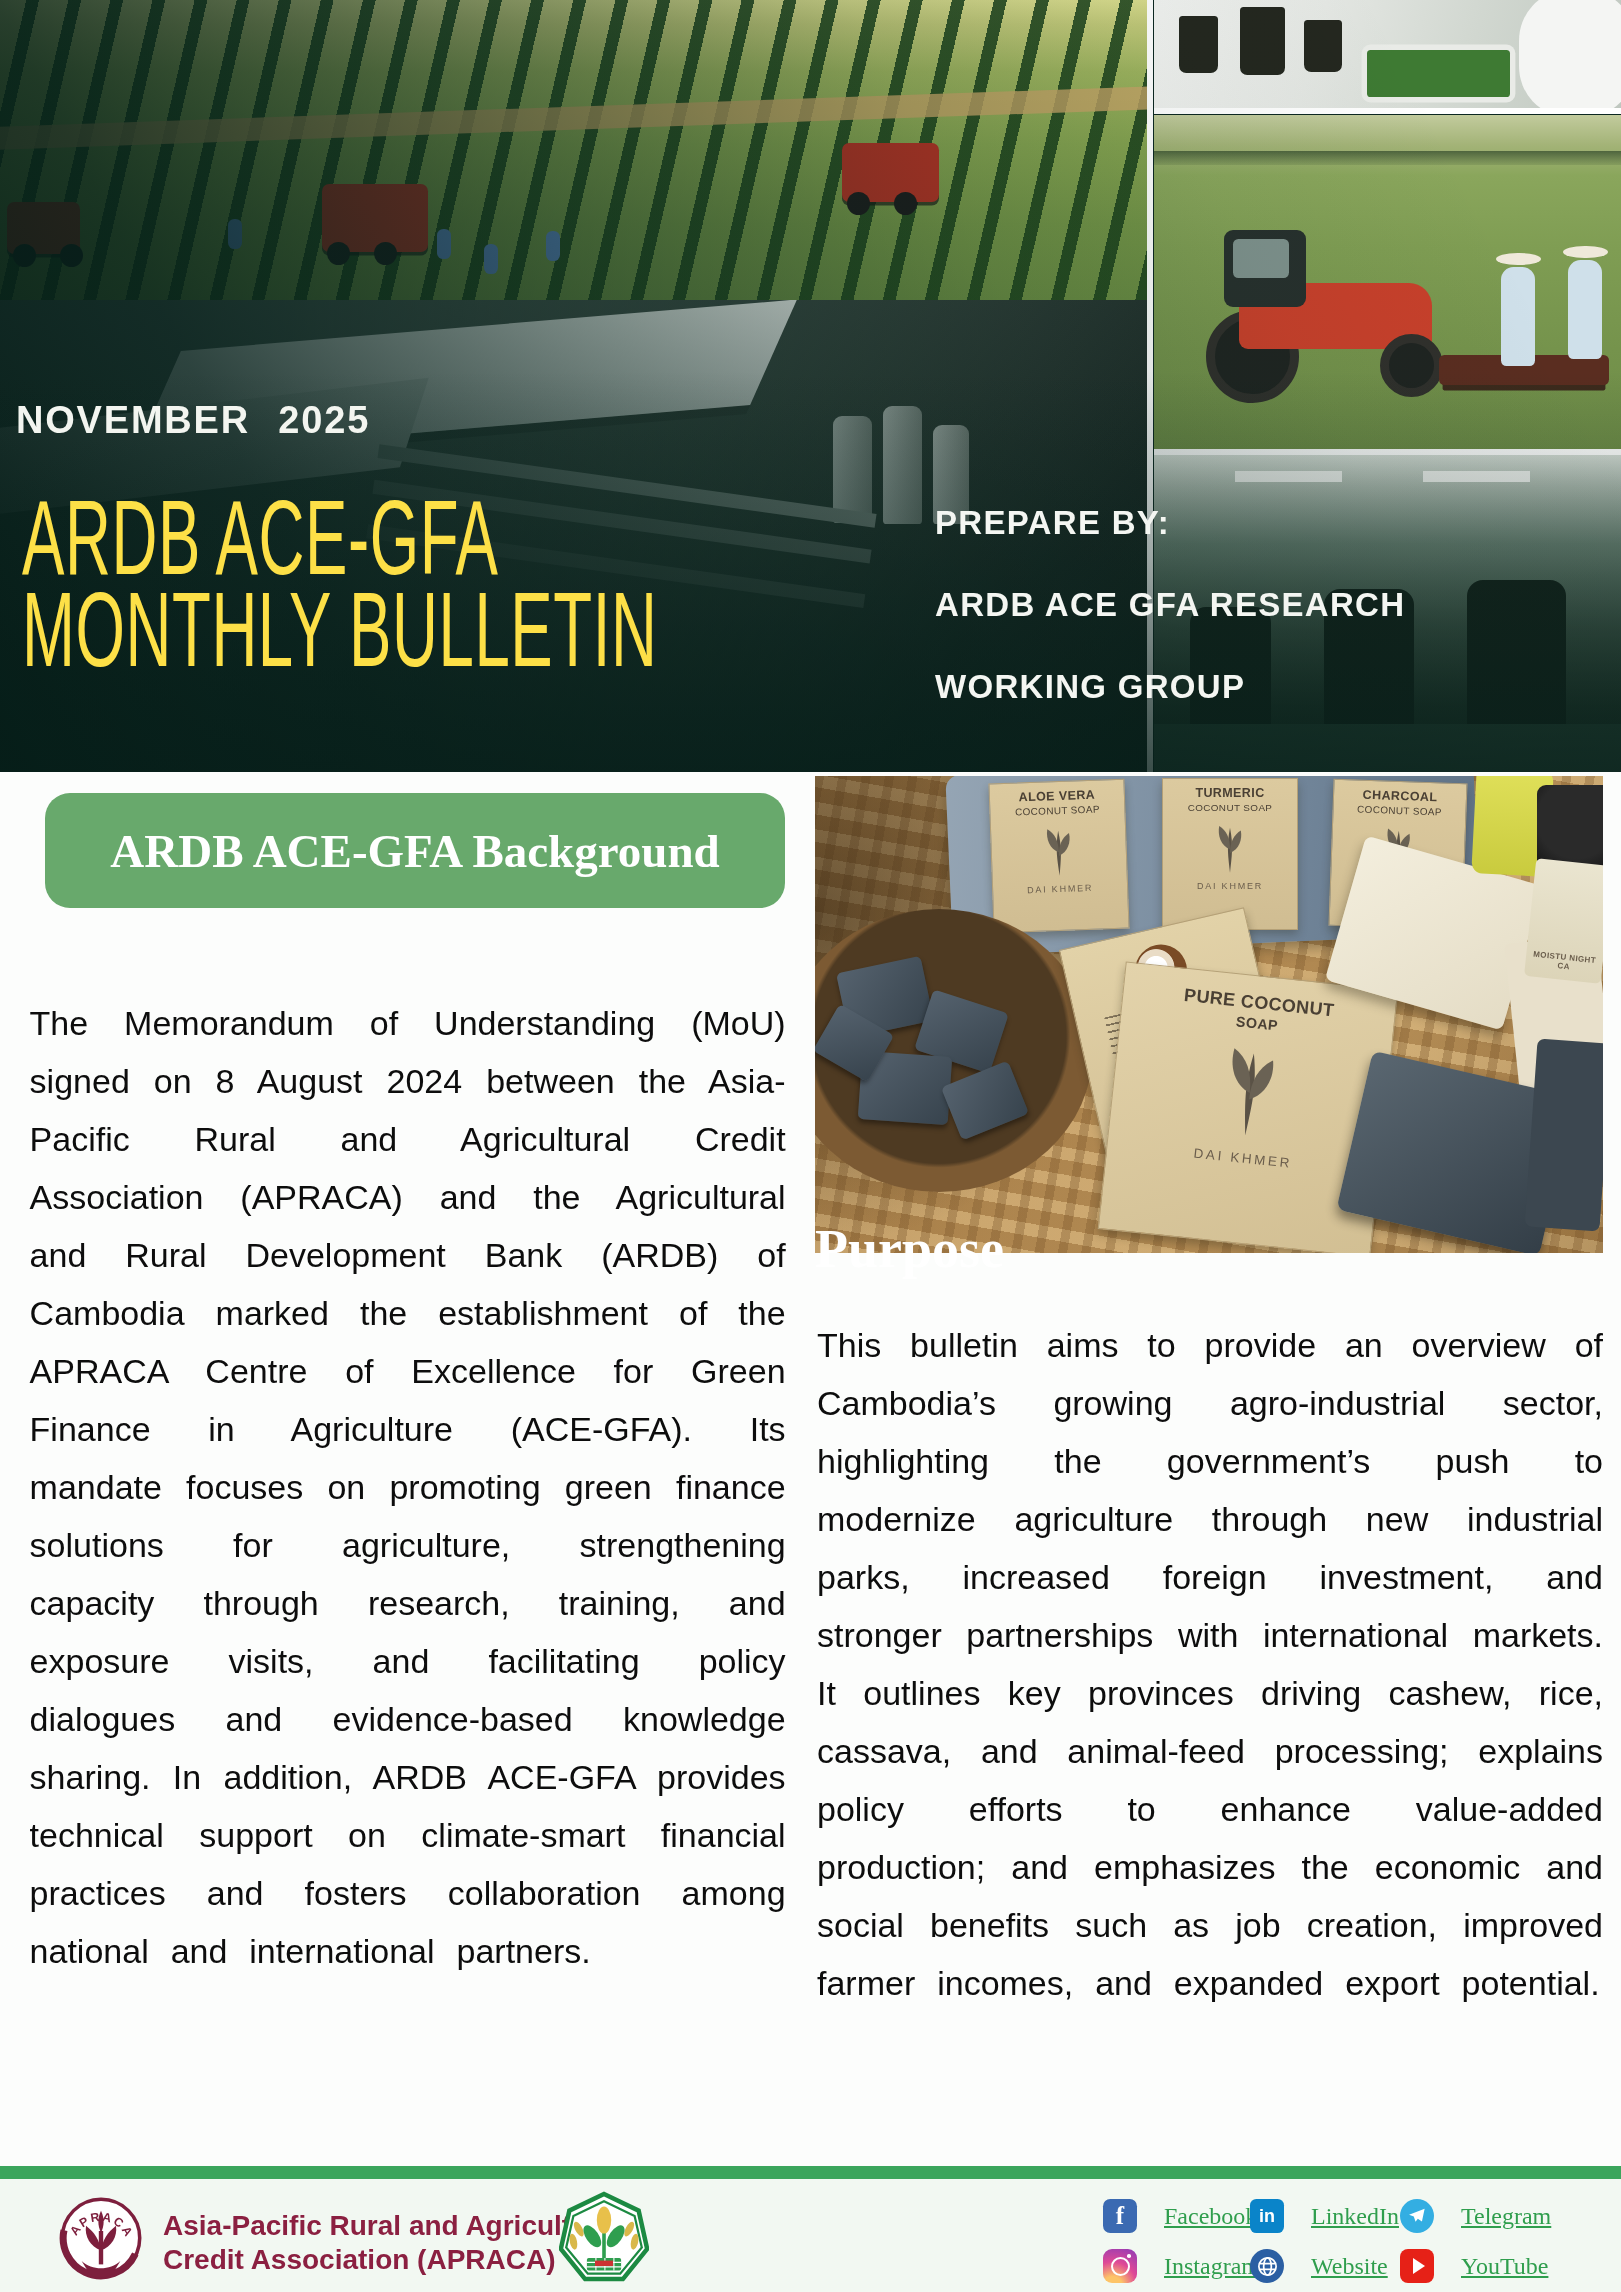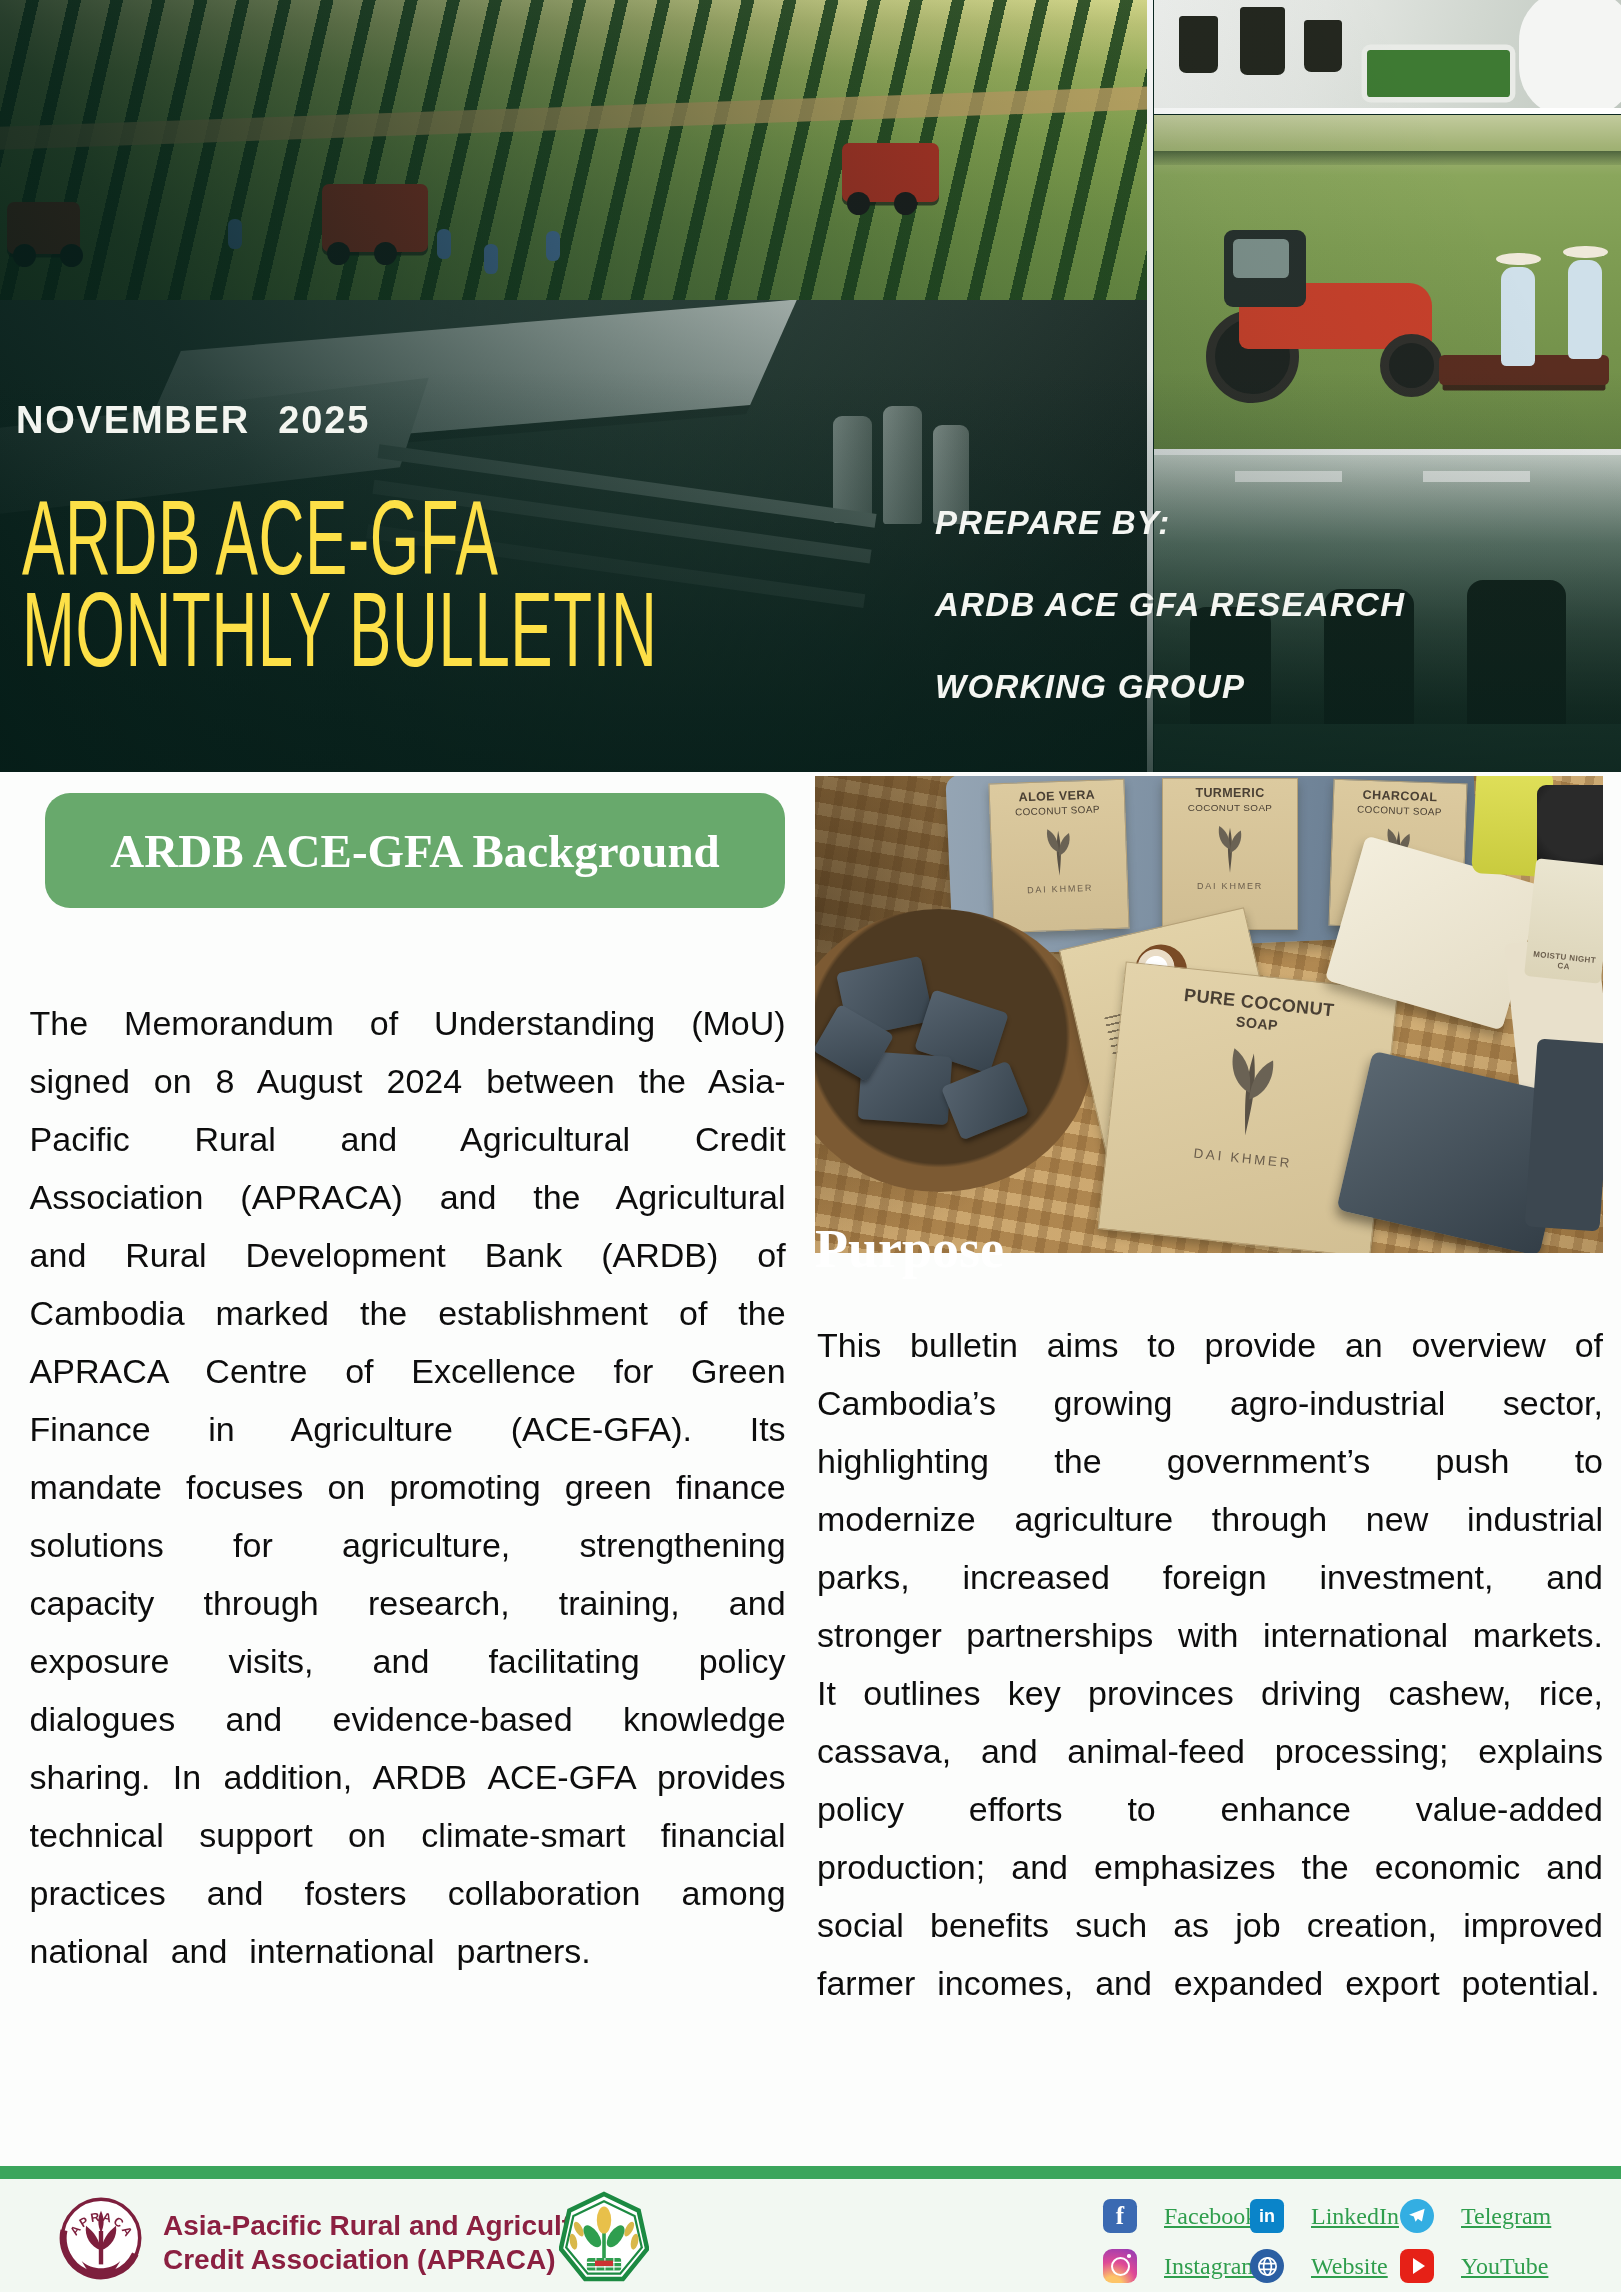--- a/index.html
+++ b/index.html
@@ -91,21 +91,21 @@
       linear-gradient(to top, rgba(6,30,25,0.72) 0%, rgba(6,30,25,0.28) 28%, rgba(6,30,25,0) 52%),
       linear-gradient(62deg, rgba(4,27,22,0.97) 0%, rgba(5,31,26,0.82) 20%, rgba(8,37,30,0.48) 42%,
                       rgba(8,37,30,0.16) 62%, rgba(8,37,30,0.05) 75%, rgba(8,37,30,0) 88%);}
 
   .issue-date{position:absolute;left:16px;top:399px;color:#f3f5f0;font-weight:700;font-size:38px;
     letter-spacing:1.8px;word-spacing:16px;z-index:5;}
   .hero-title{position:absolute;left:22px;top:491px;z-index:5;color:#fde047;font-weight:400;
     font-size:106px;line-height:92px;letter-spacing:0.9px;}
   .hero-title span{display:block;transform:scaleX(0.60);transform-origin:left top;white-space:nowrap;}
   .prepare-block{position:absolute;left:935px;top:505px;z-index:5;color:#f4f6f2;font-weight:700;
-    font-size:33px;letter-spacing:1.3px;font-style:italic;}
+    font-size:33px;letter-spacing:1.3px;}
   .prepare-block p{margin:0 0 46px 0;line-height:36px;white-space:nowrap;}
 
   
   .section-badge{position:absolute;left:45px;top:793px;width:740px;height:115px;background:#68a96c;
     border-radius:25px;display:flex;align-items:center;justify-content:center;z-index:3;}
   .section-badge span{font-family:"Liberation Serif",serif;font-weight:700;font-size:47px;color:#ffffff;}
 
   .body-text{position:absolute;color:#0d0d0d;font-size:34px;line-height:58px;text-align:justify;
     word-spacing:12.5px;}
   .left-col{left:29.6px;top:960px;width:756px;}

